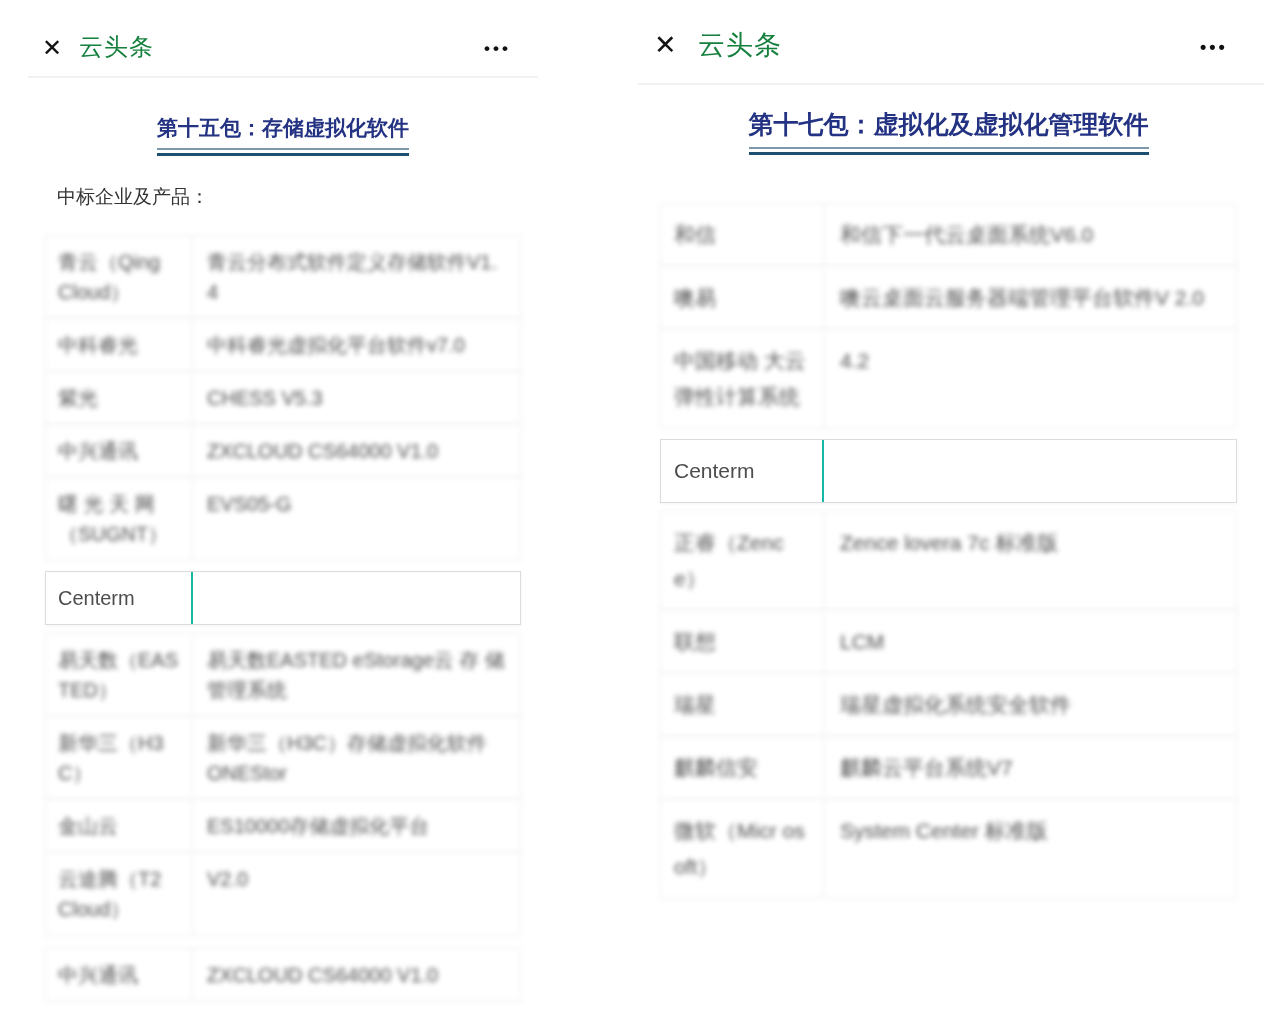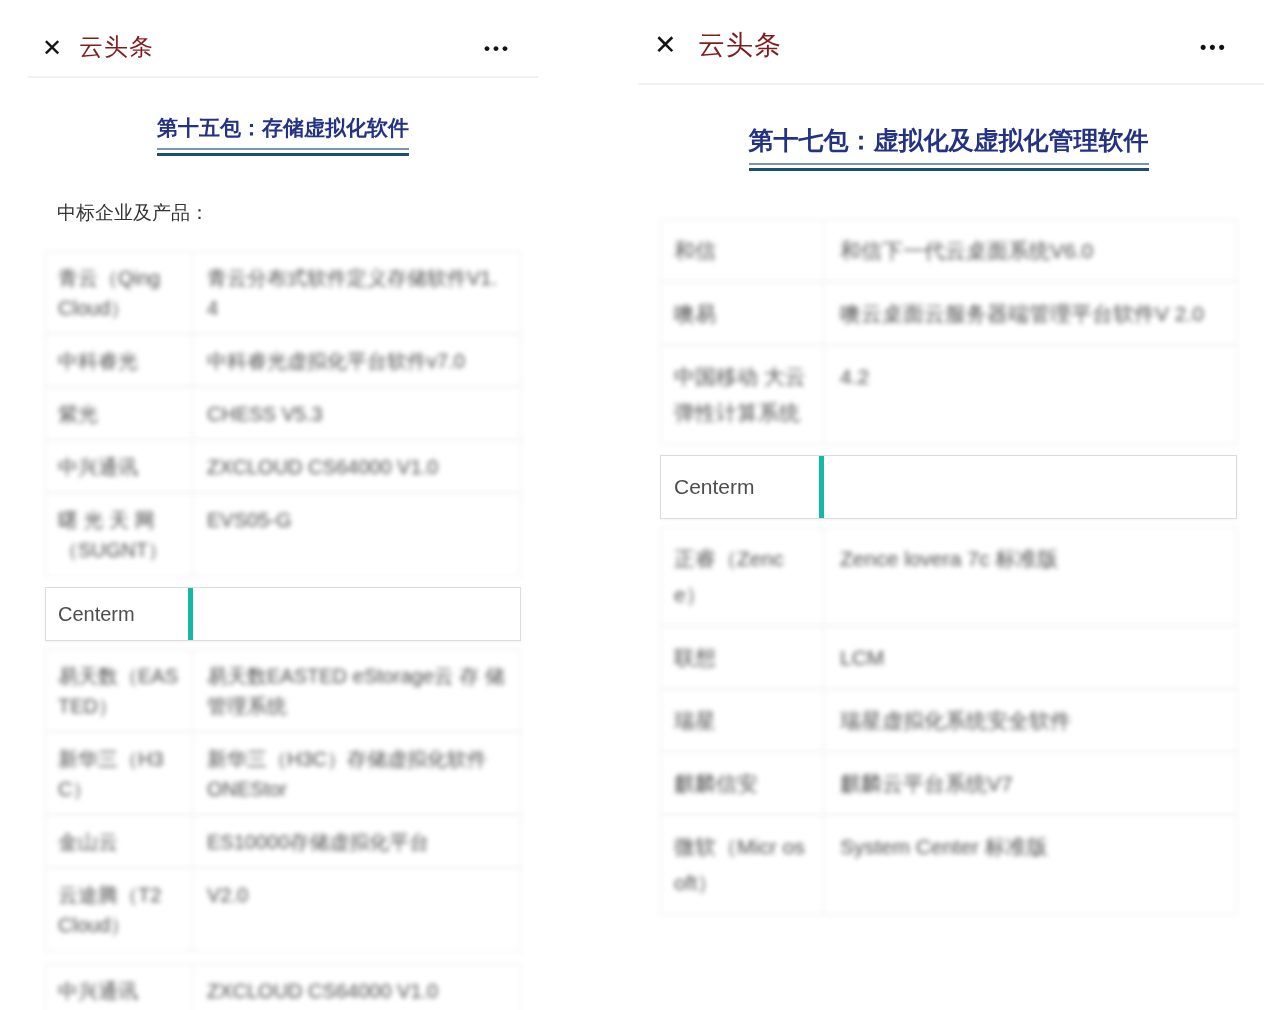--- a/index.html
+++ b/index.html
@@ -7,49 +7,49 @@
   body { font-family:"Liberation Sans","DejaVu Sans",sans-serif; color:#222; }
   #stage { position:relative; width:1268px; height:1010px; background:#fff; overflow:hidden; }
 
   .panel { position:absolute; top:0; height:1010px; background:#fff; }
   #panel-left  { left:0;   width:634px; }
   #panel-right { left:634px; width:634px; }
 
   
   .hdr { position:absolute; top:0; left:0; right:0; }
   .hdr .close { position:absolute; font-weight:300; color:#141414; line-height:1; cursor:pointer; }
-  .hdr .app-title { position:absolute; color:#7f1d1d; font-weight:500; line-height:1; letter-spacing:1px; }
+  .hdr .app-title { position:absolute; color:#15803d; font-weight:500; line-height:1; letter-spacing:1px; }
   .hdr .more { position:absolute; color:#111; line-height:1; letter-spacing:3px; cursor:pointer; font-weight:bold; }
   .hdr .divider { position:absolute; height:2px; background:#f1f1f1; }
 
   #panel-left .close { left:42px; top:36px; font-size:24px; }
   #panel-left .app-title { left:79px; top:35px; font-size:24px; }
   #panel-left .more { left:484px; top:40px; font-size:17px; }
   #panel-left .divider { left:28px; top:76px; width:510px; }
 
   #panel-right .close { left:20px; top:32px; font-size:27px; }
   #panel-right .app-title { left:64px; top:32px; font-size:27px; }
   #panel-right .more { left:566px; top:38px; font-size:18px; }
   #panel-right .divider { left:4px; top:83px; width:626px; }
 
   
   .content { position:absolute; }
   #panel-left  .content { left:45px;  top:88px; width:476px; }
-  #panel-right .content { left:26px;  top:84px; width:577px; }
+  #panel-right .content { left:26px;  top:68px; width:577px; }
 
   .art-title-wrap { text-align:center; }
   #panel-left  .art-title-wrap { margin-top:26px; }
   #panel-right .art-title-wrap { margin-top:40px; }
   .art-title { display:inline-block; font-weight:bold; color:var(--title-blue); }
   #panel-left  .art-title { font-size:21px; }
   #panel-right .art-title { font-size:25px; }
   .u1 { height:2px; background:var(--underline-light); margin-top:6px; }
   .u2 { height:3px; background:var(--underline-dark);  margin-top:3px; }
 
-  .intro { font-size:19px; color:#333; padding-left:12px; margin-top:44px; }
+  .intro { font-size:19px; color:#333; padding-left:12px; margin-top:28px; }
 
   
   .tbl { margin-top:26px; }
   #panel-right .tbl { margin-top:49px; }
   .row { display:flex; border:1px solid #ececec; margin-top:-1px; background:#fff; }
   .cell { word-break:break-all; }
   .cell.label { border-right:1px solid #ececec; flex-shrink:0; }
   .cell.product { flex:1; }
 
   #panel-left  .row { font-size:20px; line-height:30px; color:#4d4d4d; }
@@ -57,21 +57,21 @@
   #panel-left  .cell.product { padding:11px 14px; }
 
   #panel-right .row { font-size:21px; line-height:36px; color:#4d4d4d; }
   #panel-right .cell.label   { width:163px; padding:13px 13px; }
   #panel-right .cell.product { padding:13px 16px; }
 
   .row.blurred { filter:blur(2.4px); color:#757575; }
   .row.clear-row { position:relative; z-index:2; border:1px solid #dcdcdc;
                    box-shadow:0 1px 3px rgba(0,0,0,.05); color:#3f3f3f;
                    margin-top:10px; margin-bottom:9px; }
-  .row.clear-row .cell.label { border-right:5px solid #14b8a6; }
+  .row.clear-row .cell.label { border-right:2px solid #14b8a6; }
 
   .footer-tbl { margin-top:13px; }
 </style>
 </head>
 <body>
 
 <div id="stage">
 
   <section class="panel" id="panel-left">
     <div class="hdr">

